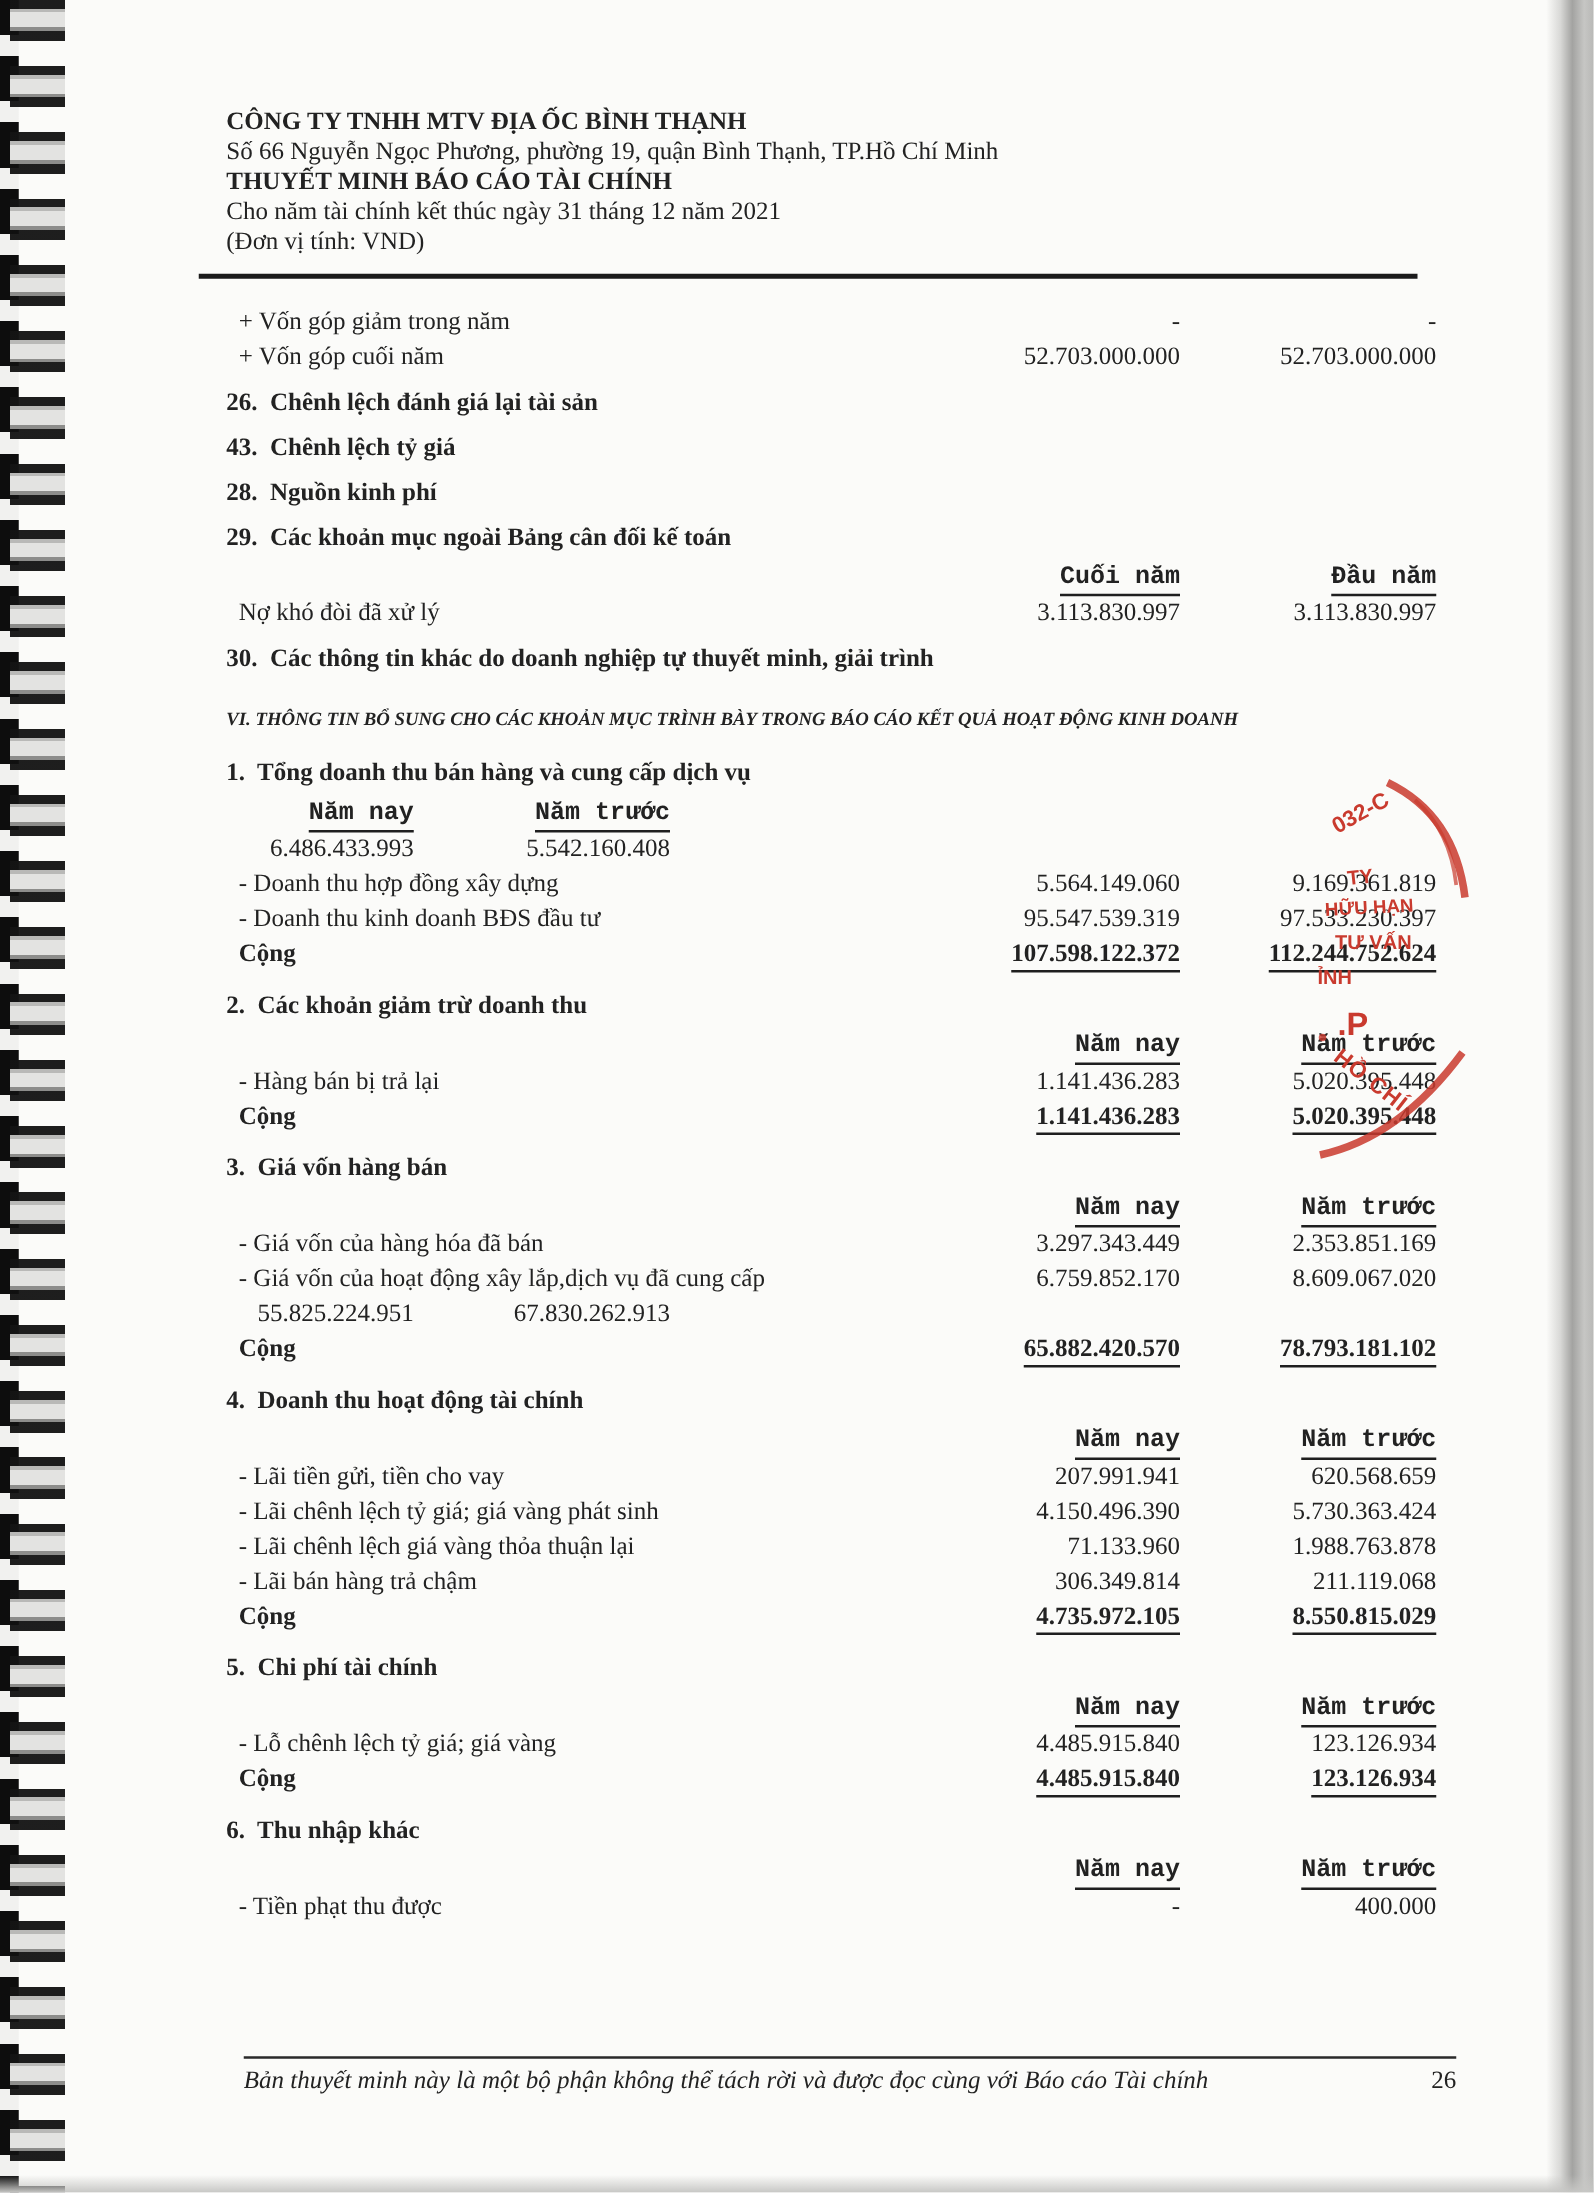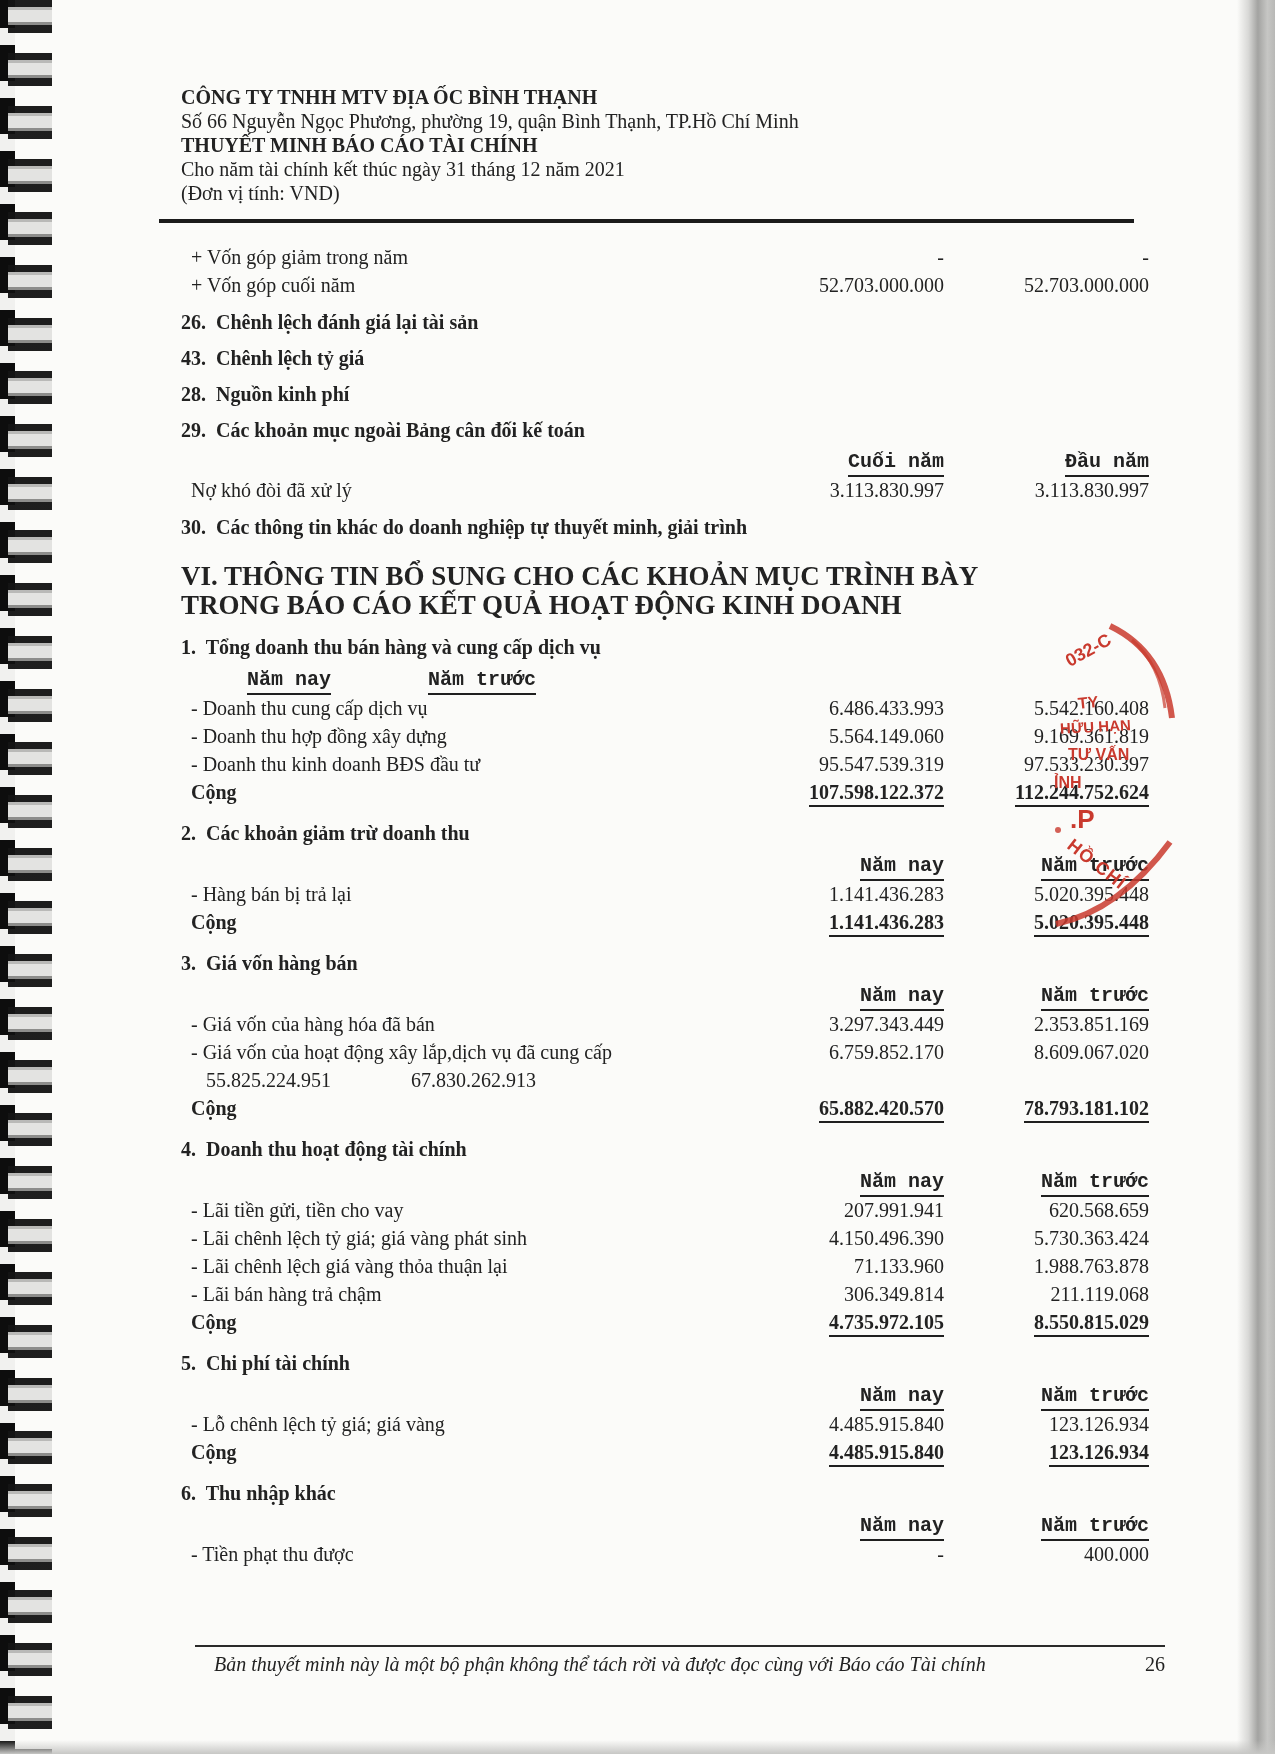--- a/index.html
+++ b/index.html
@@ -19,27 +19,27 @@
   .hdr div{line-height:24px;}
   .b{font-weight:bold;}
   .rule{height:4px;background:#1b1b1b;border:none;margin:14px 0 0 -22px;width:975px;}
   .vrow{display:flex;height:28px;line-height:28px;}
   .vrow .lbl{flex:1;padding-left:10px;}
   .vrow .v1{width:150px;text-align:right;}
   .vrow .v2{width:205px;text-align:right;}
   .ch{font-weight:bold;}
   .u{display:inline-block;border-bottom:2px solid #1f1f1f;padding-bottom:1px;line-height:24px;}
   .note-head{margin-top:10px;line-height:26px;font-weight:bold;}
-  .vi-title{margin-top:22px;line-height:29px;font-weight:bold;font-size:27px;width:900px;}
+  .vi-title{margin-top:22px;line-height:29px;font-weight:bold;font-size:15px;width:900px;font-style:italic;}
   .sec-head{margin-top:13px;line-height:28px;font-weight:bold;}
   .heads{margin-top:5px;font-family:Liberation Mono, monospace;}
   .sub{font-weight:normal;}
   .footer{position:absolute;left:195px;top:1645px;width:970px;border-top:2px solid #2a2a2a;
           font-size:20px;font-style:italic;display:flex;padding-top:6px;}
-  .footer .note{flex:1;margin-left:19px;}
+  .footer .note{flex:1;}
   .footer .pg{font-style:normal;width:60px;text-align:right;}
   
   .stamp{position:absolute;left:1048px;top:622px;width:140px;height:320px;
          font-family:"Liberation Sans","DejaVu Sans",sans-serif;font-weight:bold;}
   .stamp span{position:absolute;white-space:nowrap;}
   .stamp svg{position:absolute;left:0;top:0;}
 </style>
 </head>
 <body>
 
@@ -106,21 +106,20 @@
 
     <div class="sec-head">
       <span>1.</span>&nbsp;
       <span>Tổng doanh thu bán hàng và cung cấp dịch vụ</span>
     </div>
     <div class="vrow heads">
       <span class="v1 ch"><span class="u">Năm nay</span></span>
       <span class="v2 ch"><span class="u">Năm trước</span></span>
     </div>
     <div class="vrow">
-      <span class="lbl">- Doanh thu cung cấp dịch vụ</span>
       <span class="v1">6.486.433.993</span>
       <span class="v2">5.542.160.408</span>
     </div>
     <div class="vrow">
       <span class="lbl">- Doanh thu hợp đồng xây dựng</span>
       <span class="v1">5.564.149.060</span>
       <span class="v2">9.169.361.819</span>
     </div>
     <div class="vrow">
       <span class="lbl">- Doanh thu kinh doanh BĐS đầu tư</span>

